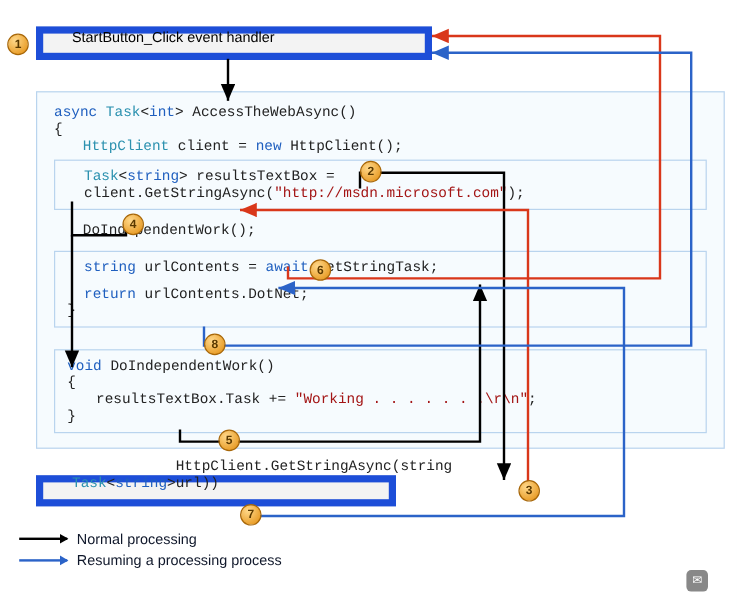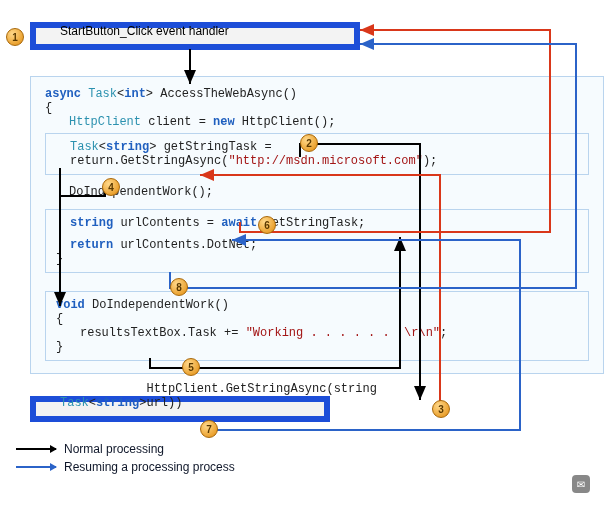--- a/index.html
+++ b/index.html
@@ -6,21 +6,21 @@
   body {
     margin: 0;
     font-family: "Segoe UI", Tahoma, sans-serif;
     font-size: 12px;
     background: #fff;
     width: 614px;
     height: 507px;
     position: relative;
     overflow: hidden;
   }
-  .kw { color: #1f5fbf; font-weight: bold; }
+  .kw { color: #1f5fbf; }
   .type { color: #2b91af; margin-top: 11px; }
   .str { color: #a31515; }
   .plain { color: #222; }
   .code { font-family: Consolas, "Courier New", monospace; font-size: 12px; }
   .box {
     position: absolute;
     background: #f3f3f3;
     border: 6px solid #1d4ed8;
     padding: 6px 24px;
     display: flex;
@@ -104,21 +104,21 @@
 <div class="codebox code">
   <div>
     <span class="kw">async</span>
     <span> </span><span class="type">Task</span><span class="plain">&lt;</span><span class="kw">int</span><span class="plain">&gt;</span><span class="plain"> AccessTheWebAsync()</span>
   </div>
   <div class="plain">{</div>
   <div style="padding-left:24px;">
     <span class="type">HttpClient</span><span class="plain"> client = </span><span class="kw">new</span><span class="plain"> HttpClient();</span>
   </div>
   <div class="section" style="padding-left:24px;">
-    <span class="type">Task</span><span class="plain">&lt;</span><span class="kw">string</span><span class="plain">&gt;</span><span class="plain"> getStringTask = return.GetStringAsync(</span><span class="str">"http://msdn.microsoft.com"</span><span class="plain">);</span>
+    <span class="type">Task</span><span class="plain">&lt;</span><span class="kw">string</span><span class="plain">&gt;</span><span class="plain"> resultsTextBox = client.GetStringAsync(</span><span class="str">"http://msdn.microsoft.com"</span><span class="plain">);</span>
   </div>
   <div style="padding:6px 0 0 24px;" class="plain">DoIndependentWork();</div>
   <div class="section" style="margin-top:10px;">
     <div style="padding-left:14px;">
       <span class="kw">string</span><span class="plain"> urlContents = </span><span class="kw">await</span><span class="plain"> getStringTask;</span>
     </div>
     <div style="height:8px;"></div>
     <div style="padding-left:14px;">
       <span class="kw">return</span><span class="plain"> urlContents.DotNet;</span>
     </div>

